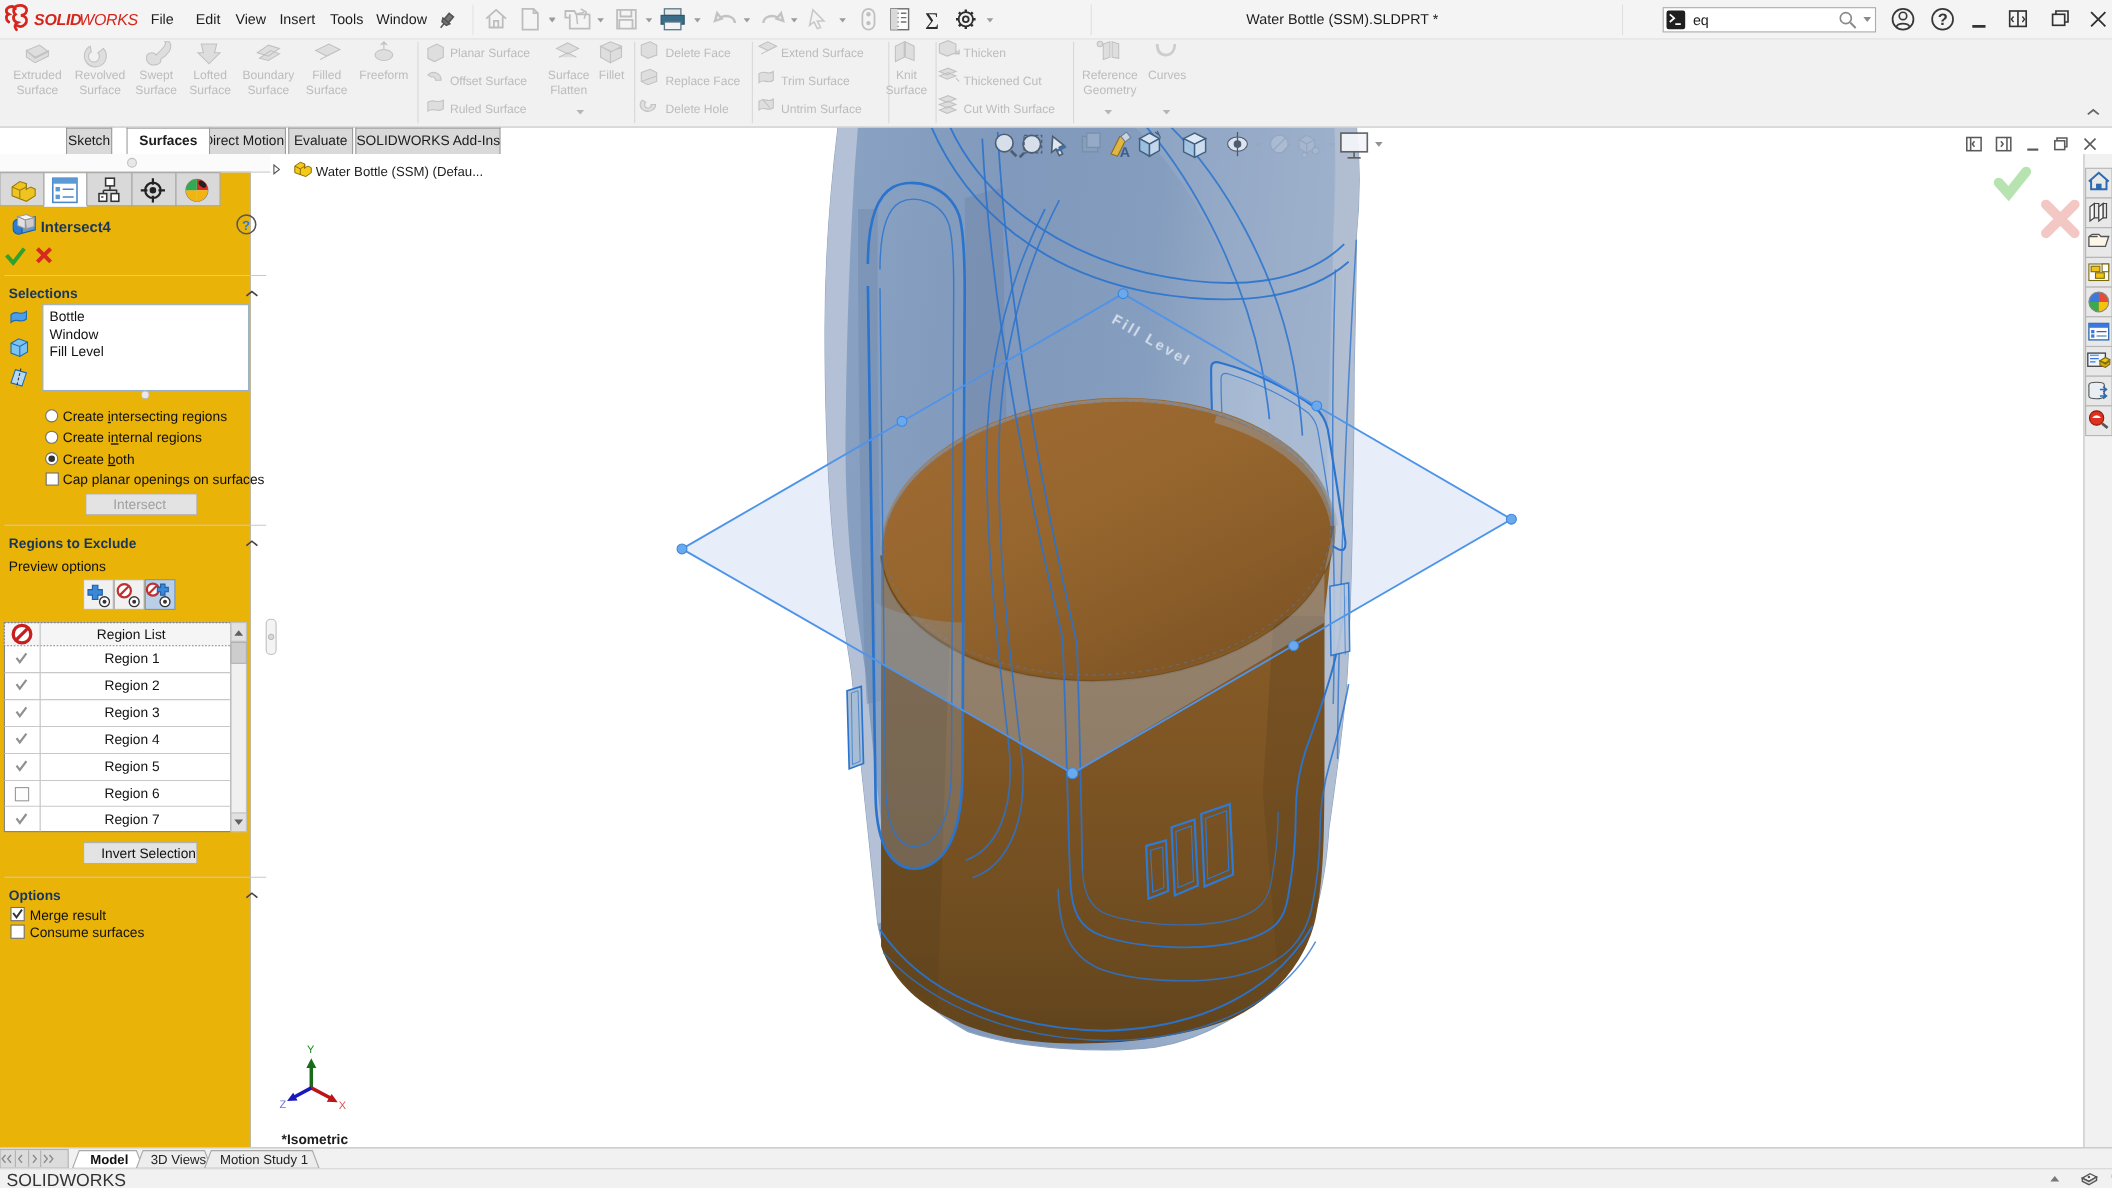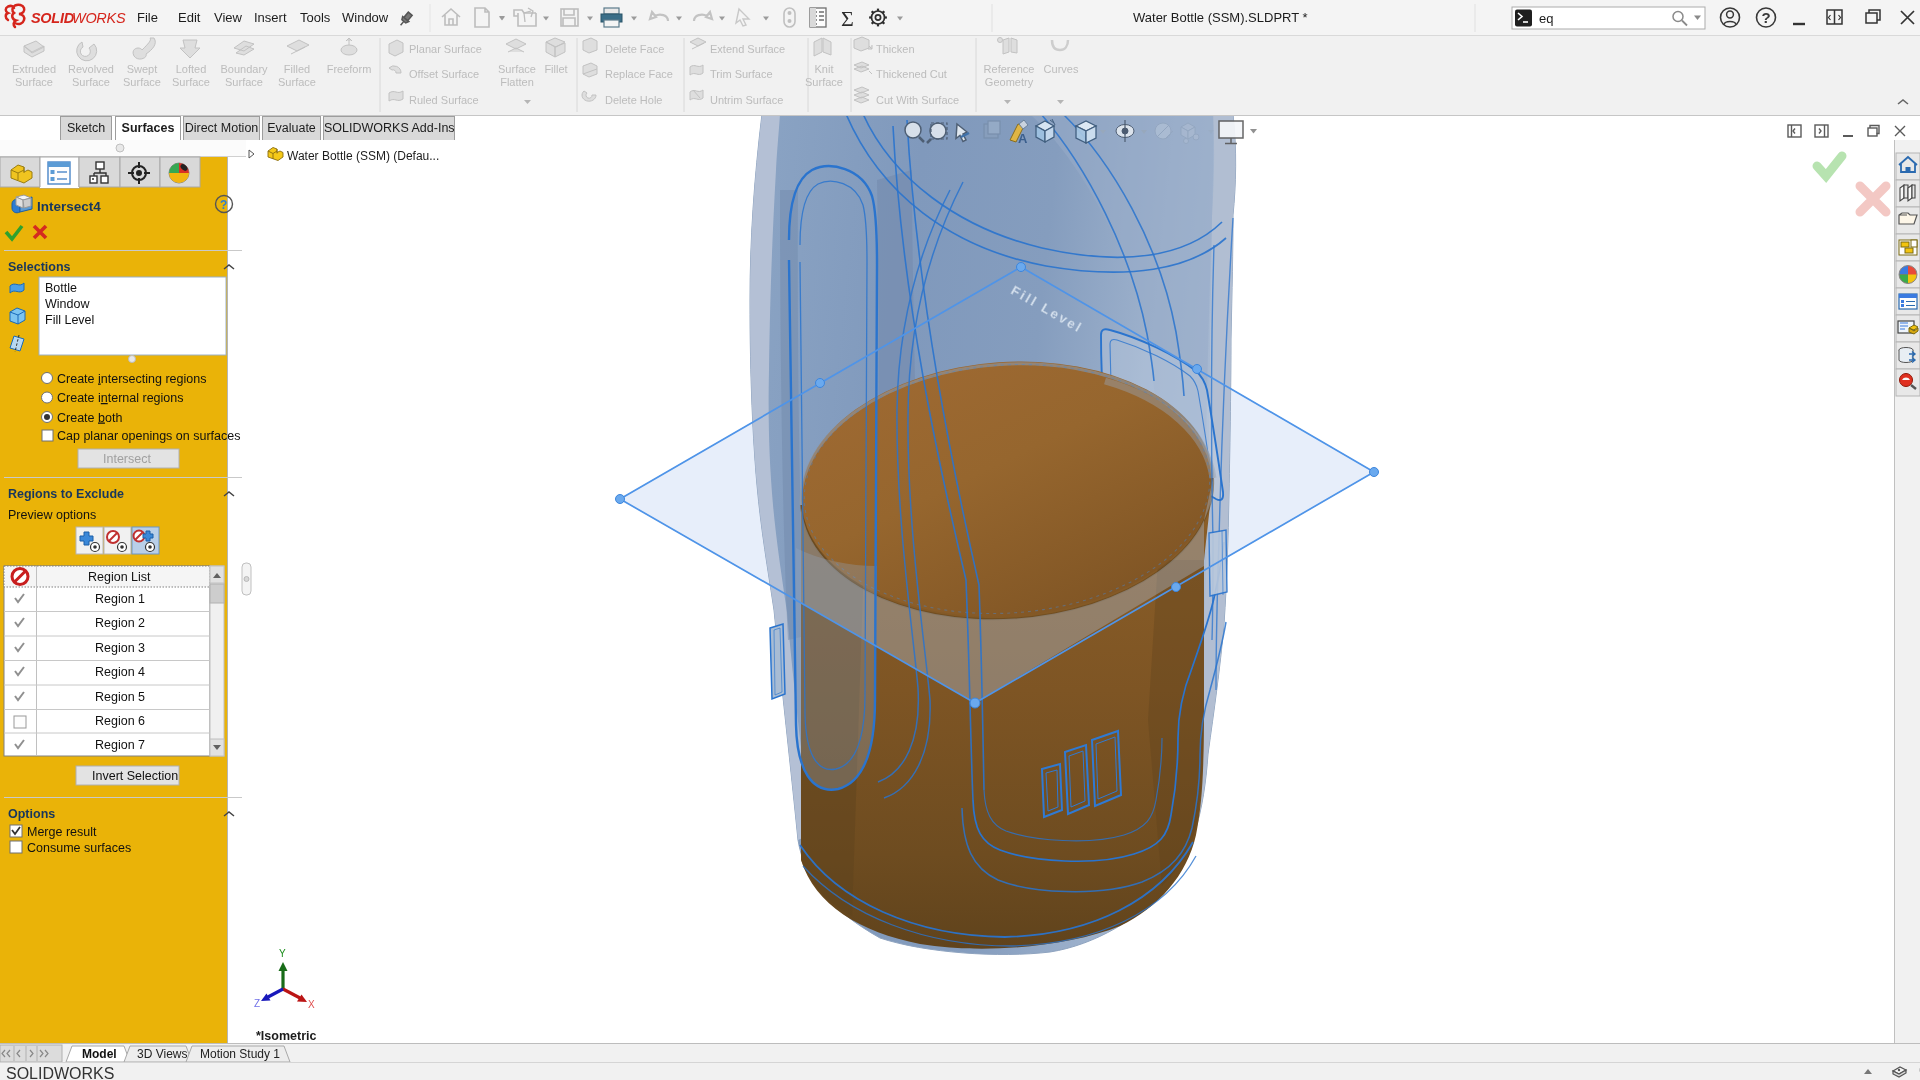--- a/index.html
+++ b/index.html
@@ -494,22 +494,22 @@
   <div class="rlbl2" style="left:605px; top:58px;">Delete Hole</div>
   <div class="rlbl2" style="left:710px; top:7px;">Extend Surface</div>
   <div class="rlbl2" style="left:710px; top:32px;">Trim Surface</div>
   <div class="rlbl2" style="left:710px; top:58px;">Untrim Surface</div>
   <div class="rlbl2" style="left:876px; top:7px;">Thicken</div>
   <div class="rlbl2" style="left:876px; top:32px;">Thickened Cut</div>
   <div class="rlbl2" style="left:876px; top:58px;">Cut With Surface</div>
 </div>
 
 <div class="tab" style="left:6px; width:52px;margin-top:32px;">Features</div>
-<div class="tab" style="left:60px; width:52px;">Sketch</div>
-<div class="tab active" style="left:115px; width:66px;">Surfaces</div>
+<div class="tab" style="left:60px; width:42px;">Sketch</div>
+<div class="tab active" style="left:115px; width:76px;">Surfaces</div>
 <div class="tab" style="left:183px; width:77px;">Direct Motion</div>
 <div class="tab" style="left:262px; width:59px;">Evaluate</div>
 <div class="tab" style="left:323px; width:132px;">SOLIDWORKS Add-Ins</div>
 
 <div class="abs" id="leftpanel">
   <svg width="246" height="903" style="position:absolute;left:0;top:0">
 
     <rect x="0" y="0" width="246" height="16" fill="#fbfbfb"></rect>
     <circle cx="120" cy="8" r="4" fill="#e8e8e8" stroke="#c0c0c0"></circle>
     <line x1="0" y1="16.5" x2="246" y2="16.5" stroke="#d0d0d0"></line>

